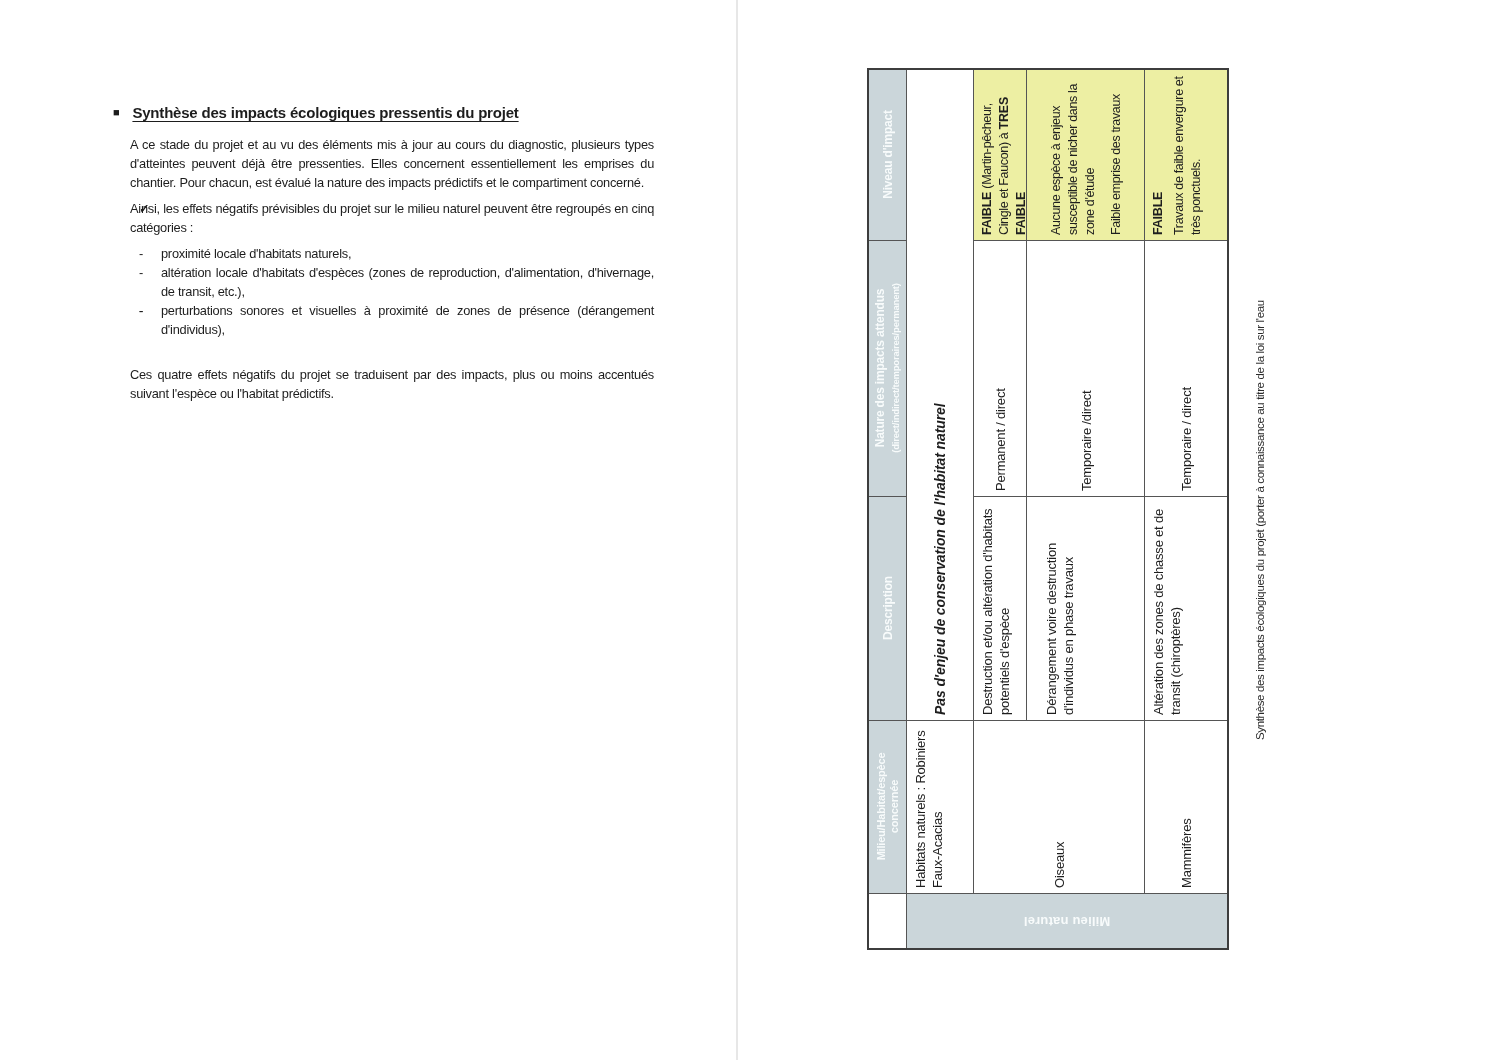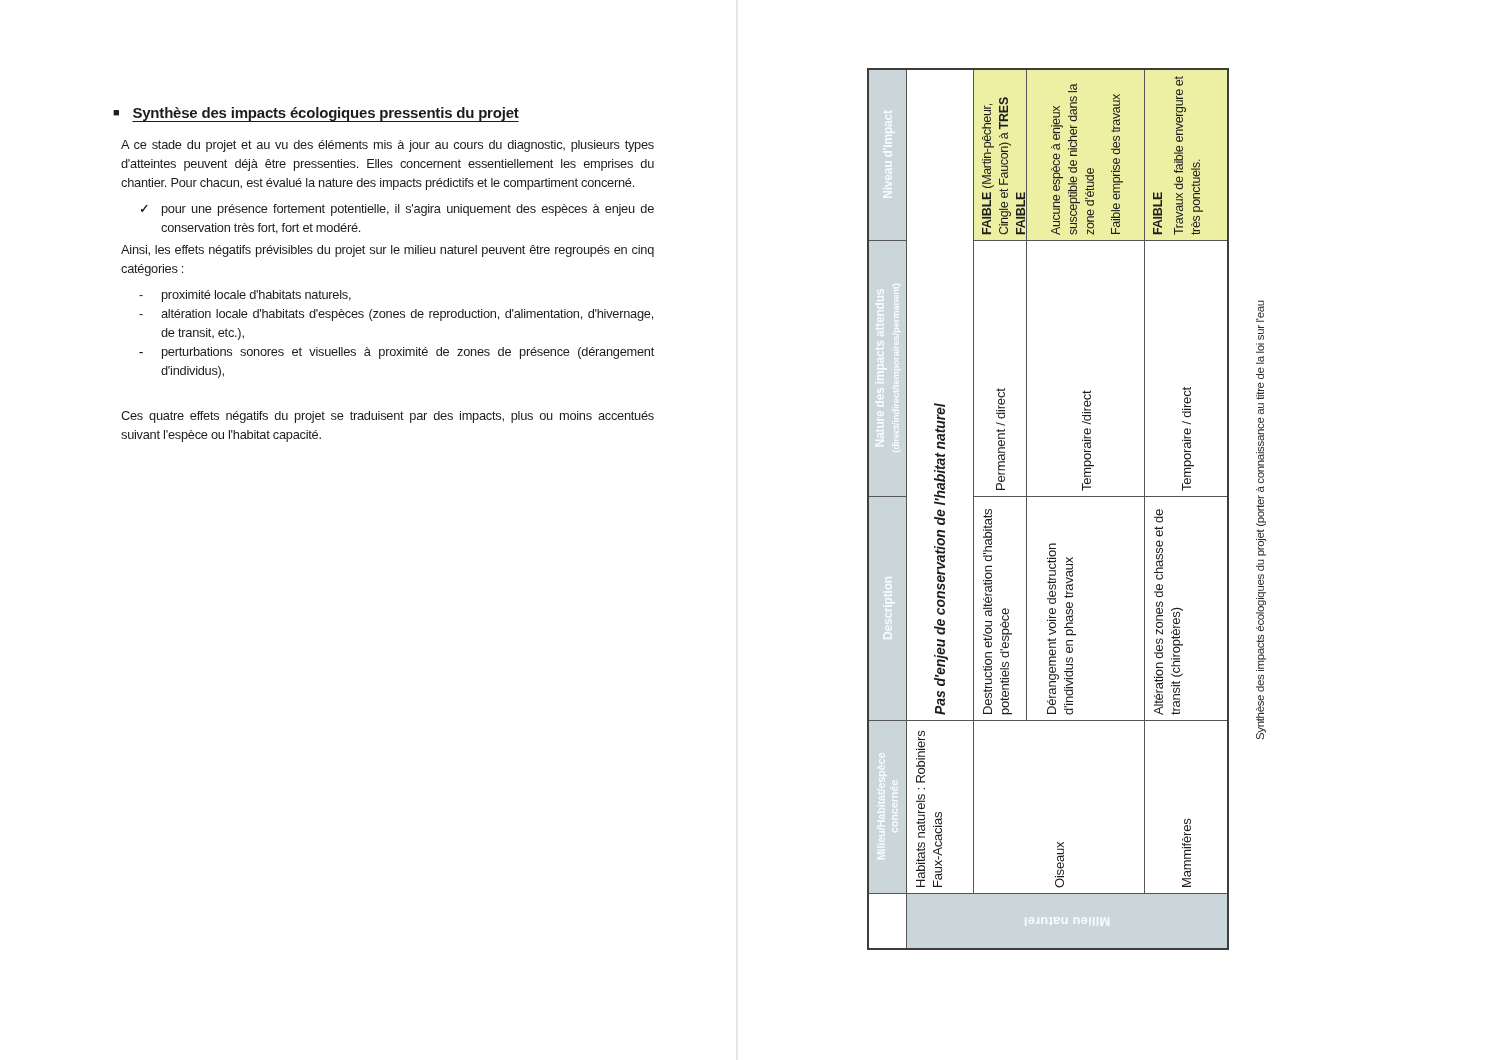--- a/index.html
+++ b/index.html
@@ -7,21 +7,21 @@
         font-family:"Liberation Sans",sans-serif;color:#1d1d1d;}
   .fold-line{position:absolute;left:736px;top:0;width:2px;height:1060px;background:#e7e7e7;}
   .page-edge{position:absolute;left:1464px;top:0;width:1px;height:1060px;background:#efefef;}
 
   
   .left-text{position:absolute;left:113px;top:103px;width:541px;
              font-size:12.8px;line-height:19px;letter-spacing:-0.25px;text-align:justify;}
   .doc-title{margin:0 0 13px 0;font-size:15px;font-weight:bold;letter-spacing:-0.2px;}
   .doc-title .sq{display:inline-block;font-size:11px;vertical-align:2px;margin-right:9px;}
   .doc-title .tt{text-decoration:underline;text-underline-offset:3px;}
-  .left-text p{margin:0 0 7px 8px;}
+  .left-text p{margin:0 0 7px 17px;}
   .left-text p.gap{margin-bottom:12px;}
   ul.blist{list-style:none;margin:1px 0 3px 0;padding:0;}
   ul.blist li{position:relative;padding-left:48px;margin:0;}
   ul.blist li .marker{position:absolute;left:26px;top:0;width:18px;letter-spacing:0;}
   ul.blist.dashes{margin-bottom:26px;}
   p.closing{margin-top:0;}
 
   
   .table-wrap{position:absolute;left:867px;top:72px;width:358px;height:878px;}
   .tbl{width:878px;height:358px;transform-origin:0 0;transform:translateY(878px) rotate(-90deg);
@@ -74,21 +74,20 @@
     </h1>
 
     <p>A ce stade du projet et au vu des éléments mis à jour au cours du diagnostic, plusieurs types d'atteintes peuvent déjà être pressenties. Elles concernent essentiellement les emprises du chantier. Pour chacun, est évalué la nature des impacts prédictifs et le compartiment concerné.</p>
 
     <ul class="blist checks">
       <li>
         <span class="marker">✓</span>
       </li>
       <li>
         <span class="marker">✓</span>
-        <span>pour une présence fortement potentielle, il s'agira uniquement des espèces à enjeu de conservation très fort, fort et modéré.</span>
       </li>
     </ul>
 
     <p>Ainsi, les effets négatifs prévisibles du projet sur le milieu naturel peuvent être regroupés en cinq catégories :</p>
 
     <ul class="blist dashes">
       <li>
         <span class="marker">-</span>
         <span>proximité locale d'habitats naturels,</span>
       </li>
@@ -98,21 +97,21 @@
       </li>
       <li>
         <span class="marker">-</span>
       </li>
       <li>
         <span class="marker">-</span>
         <span>perturbations sonores et visuelles à proximité de zones de présence (dérangement d'individus),</span>
       </li>
     </ul>
 
-    <p class="closing">Ces quatre effets négatifs du projet se traduisent par des impacts, plus ou moins accentués suivant l'espèce ou l'habitat capacité.</p>
+    <p class="closing">Ces quatre effets négatifs du projet se traduisent par des impacts, plus ou moins accentués suivant l'espèce ou l'habitat prédictifs.</p>
   </section>
 
   <div class="table-wrap">
     <div class="tbl">
 
       <div class="cell corner" style="grid-area:1/1;"></div>
       <div class="cell hcell small" style="grid-area:1/2;">
         <span>Milieu/Habitat/espèce concernée</span>
       </div>
       <div class="cell hcell" style="grid-area:1/3;">

